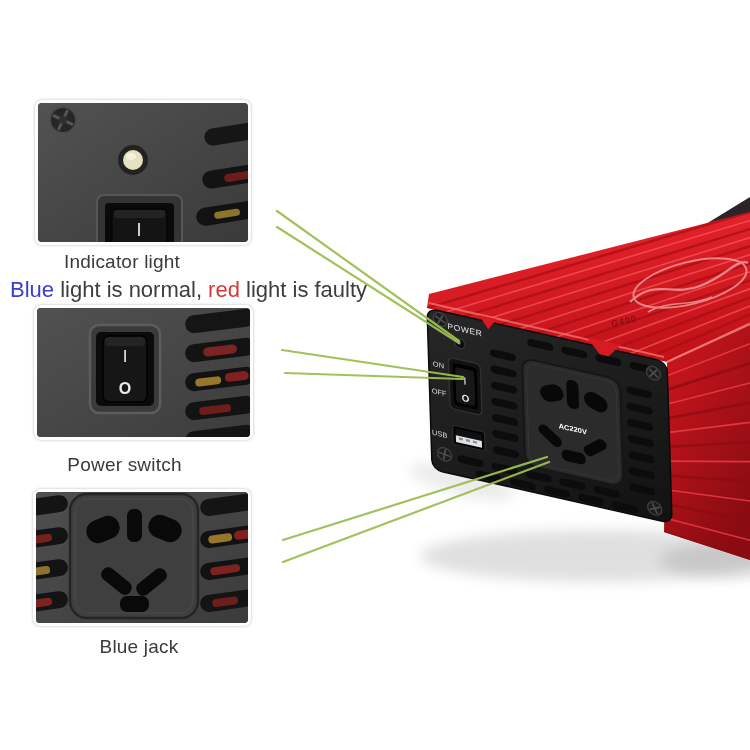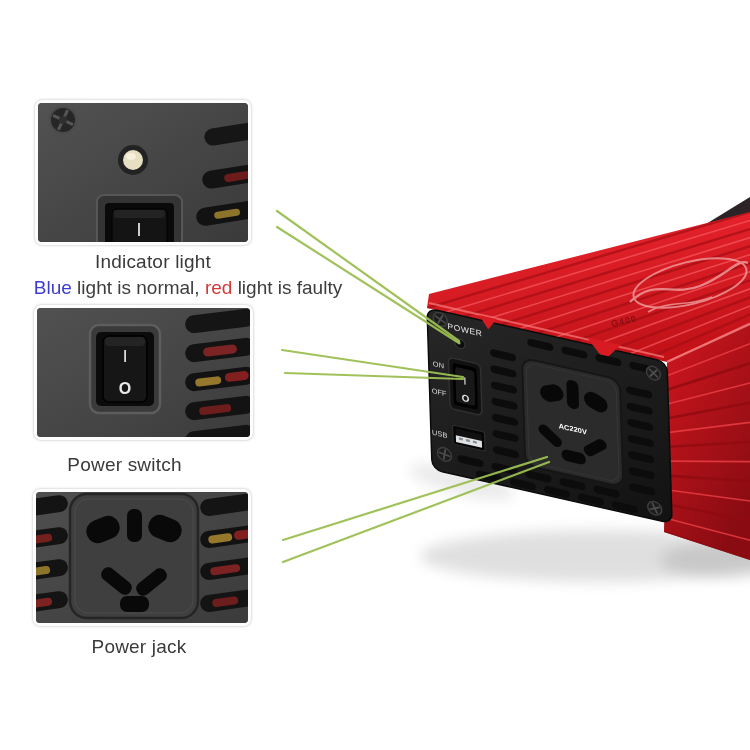--- a/index.html
+++ b/index.html
@@ -4,21 +4,21 @@
 <style>
   html,body{margin:0;padding:0;background:#fff;}
   .canvas{position:relative;width:750px;height:750px;background:#ffffff;
           font-family:"Liberation Sans",sans-serif;overflow:hidden;}
   .photo{position:absolute;border:3px solid #fdfdfd;border-radius:7px;overflow:hidden;
          box-shadow:0 0 3px rgba(0,0,0,.28);background:#454545;}
   .photo svg{display:block;}
   .callout-label{position:absolute;text-align:center;font-size:19px;color:#3a3a3a;
                  letter-spacing:.2px;}
   .note{position:absolute;left:10px;top:277px;width:356px;text-align:center;
-        font-size:19px;color:#3d3d3d;white-space:nowrap;}
+        font-size:22px;color:#3d3d3d;white-space:nowrap;}
   .note .blue{color:#3c3ccf;}
   .note .red{color:#d03a3a;}
   #scene{position:absolute;left:0;top:0;}
   svg text{font-family:"Liberation Sans",sans-serif;}
 </style>
 </head>
 <body>
 
 <div class="canvas">
 
@@ -128,27 +128,27 @@
           <rect x="91" y="17" width="15" height="33" rx="6.5"></rect>
           <rect x="112" y="25" width="34" height="23" rx="11" transform="rotate(22 129 36.5)"></rect>
           <rect x="63" y="82" width="35" height="14" rx="6.5" transform="rotate(39 80.5 89)"></rect>
           <rect x="98" y="83" width="35" height="14" rx="6.5" transform="rotate(-39 115.5 90)"></rect>
           <rect x="84" y="104" width="29" height="16" rx="7"></rect>
         </g>
       </g>
     </svg>
   </div>
 
-  <div class="callout-label" style="left:48px;top:251px;width:210px;">Indicator light</div>
+  <div class="callout-label" style="left:17px;top:251px;width:210px;">Indicator light</div>
 
   <div class="note"><span class="blue">Blue</span><span> light is normal, </span><span class="red">red</span><span> light is faulty</span></div>
 
   <div class="callout-label" style="left:18px;top:454px;width:213px;">Power switch</div>
 
-  <div class="callout-label" style="left:33px;top:636px;width:212px;">Power jack</div>
+  <div class="callout-label" style="left:33px;top:636px;width:212px;">Blue jack</div>
 
   <svg id="scene" width="750" height="750" viewBox="0 0 750 750">
     <defs>
       <linearGradient id="redTop" x1="0" y1="0" x2="0.25" y2="1">
         <stop offset="0" stop-color="#ee2630"></stop>
           <stop offset="1" stop-color="#c31319"></stop>
       </linearGradient>
       <linearGradient id="redSide" x1="0" y1="0" x2="0.6" y2="1">
         <stop offset="0" stop-color="#d2161f"></stop>
           <stop offset="1" stop-color="#8a0c12"></stop>

